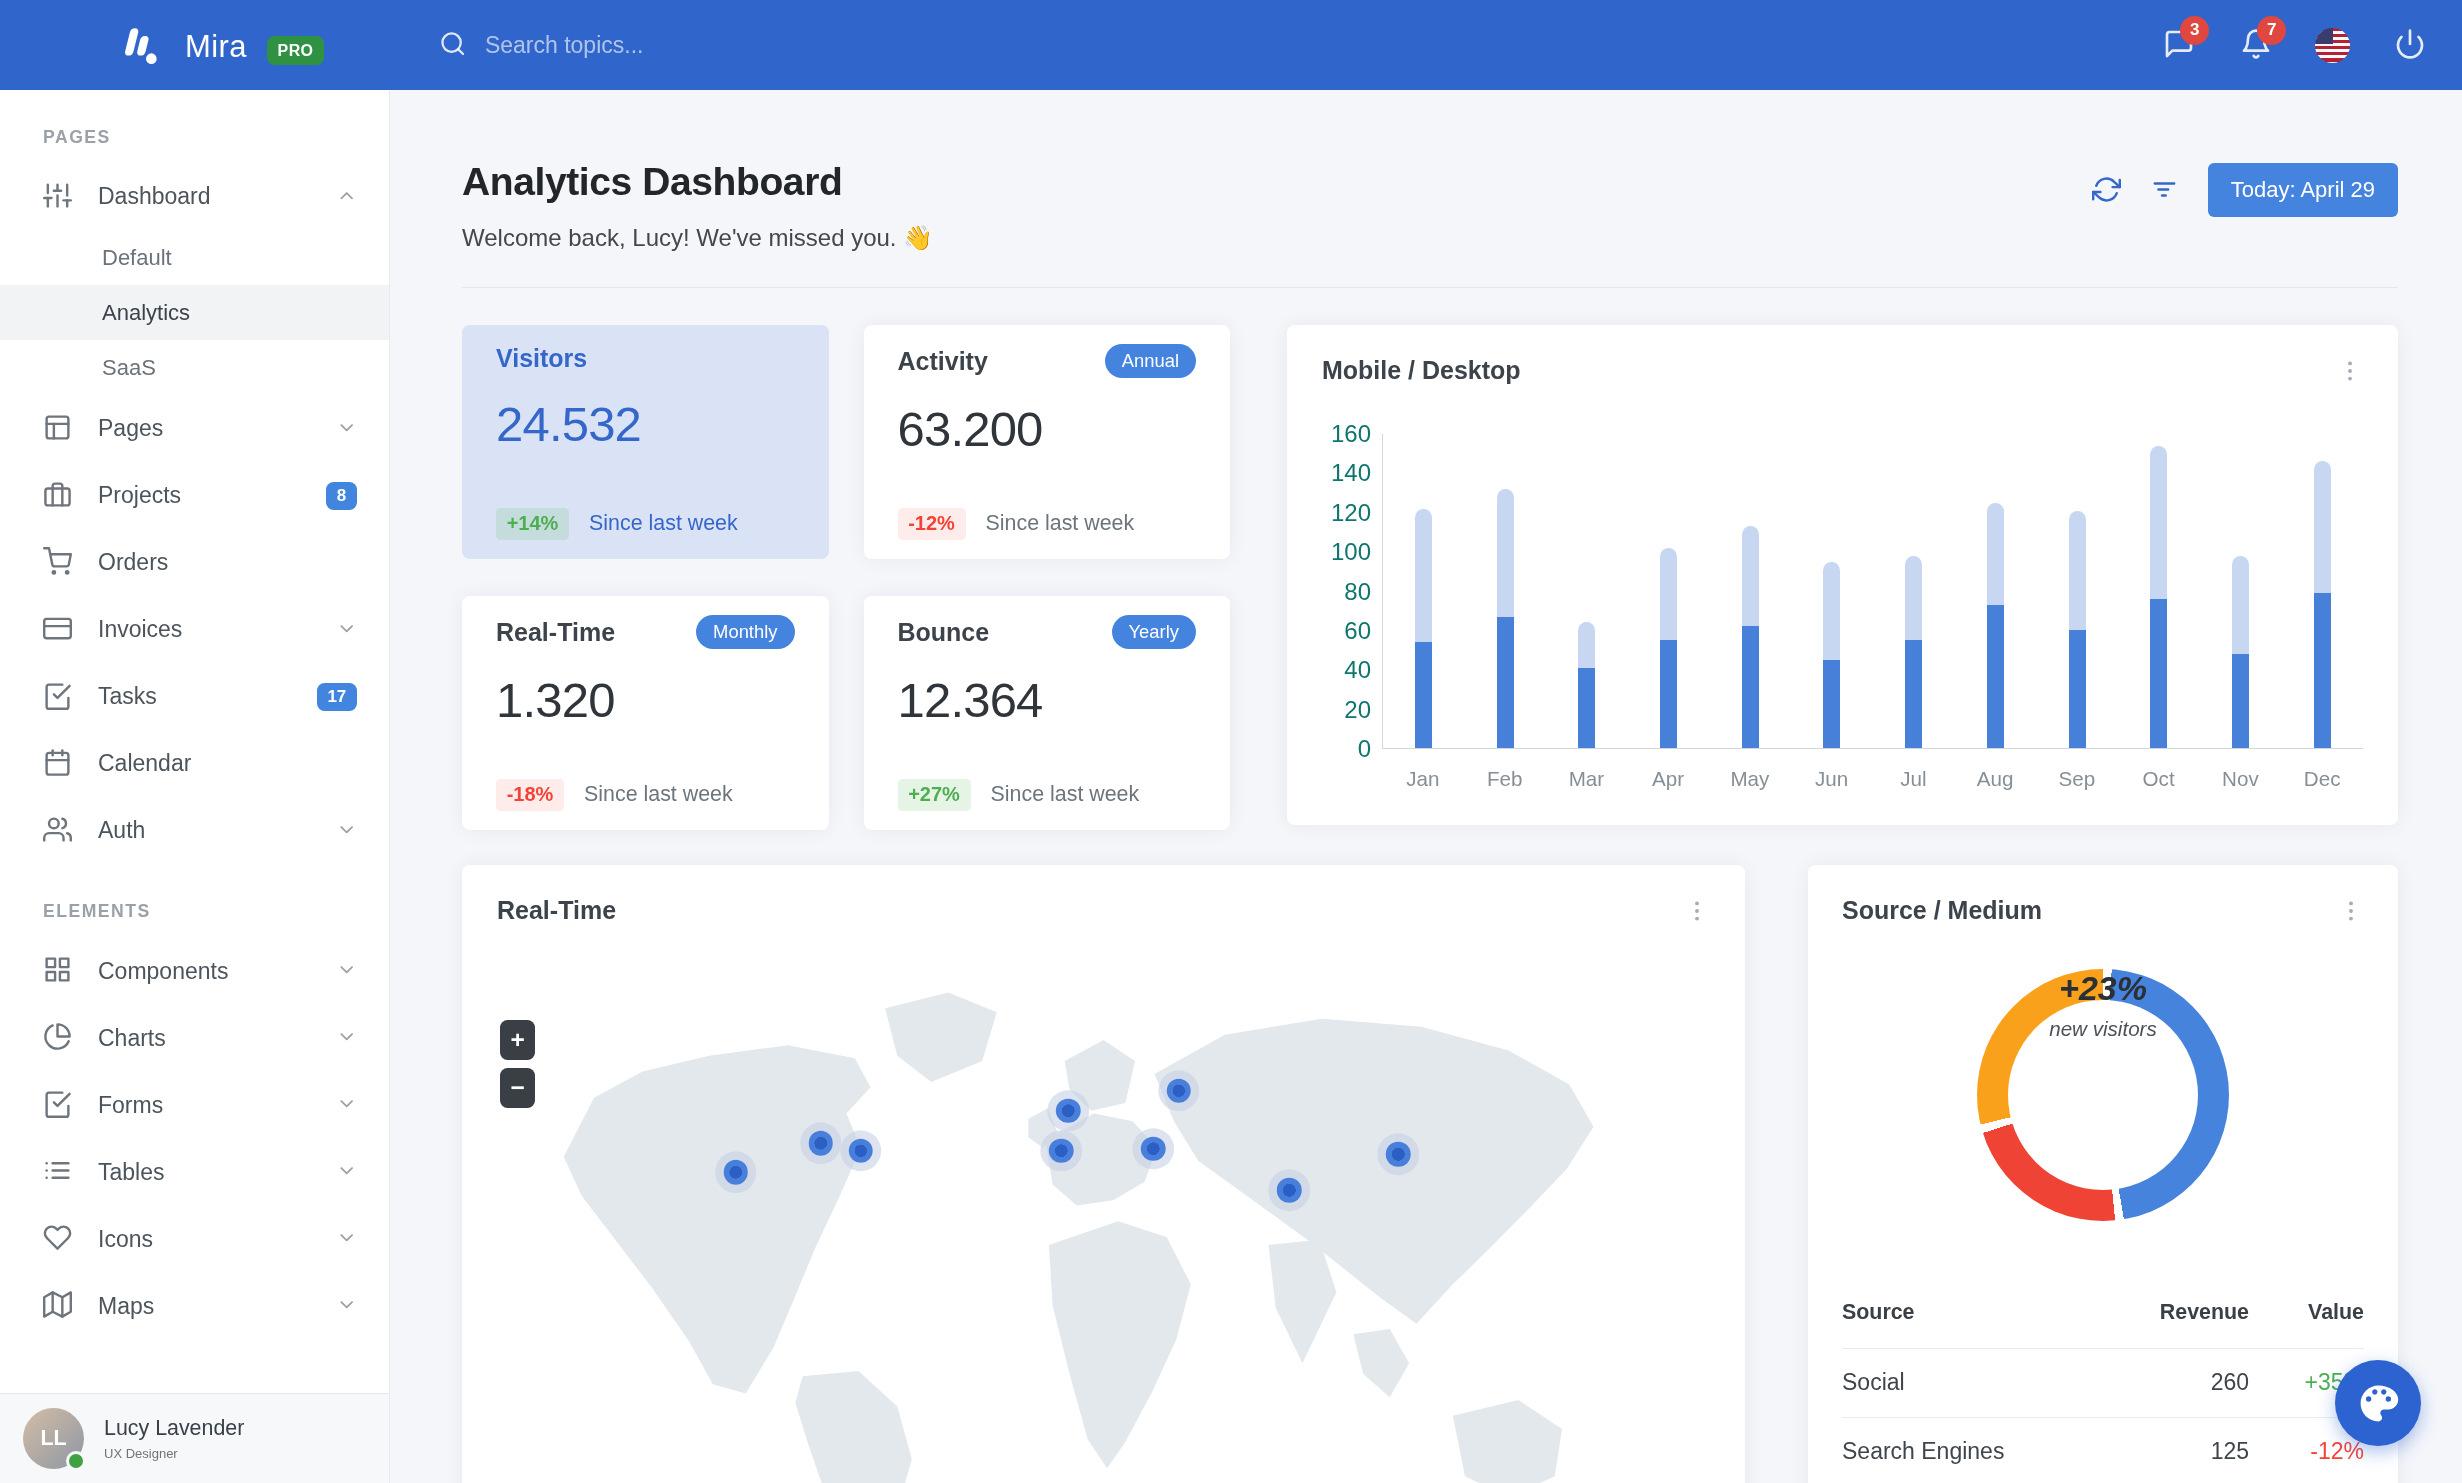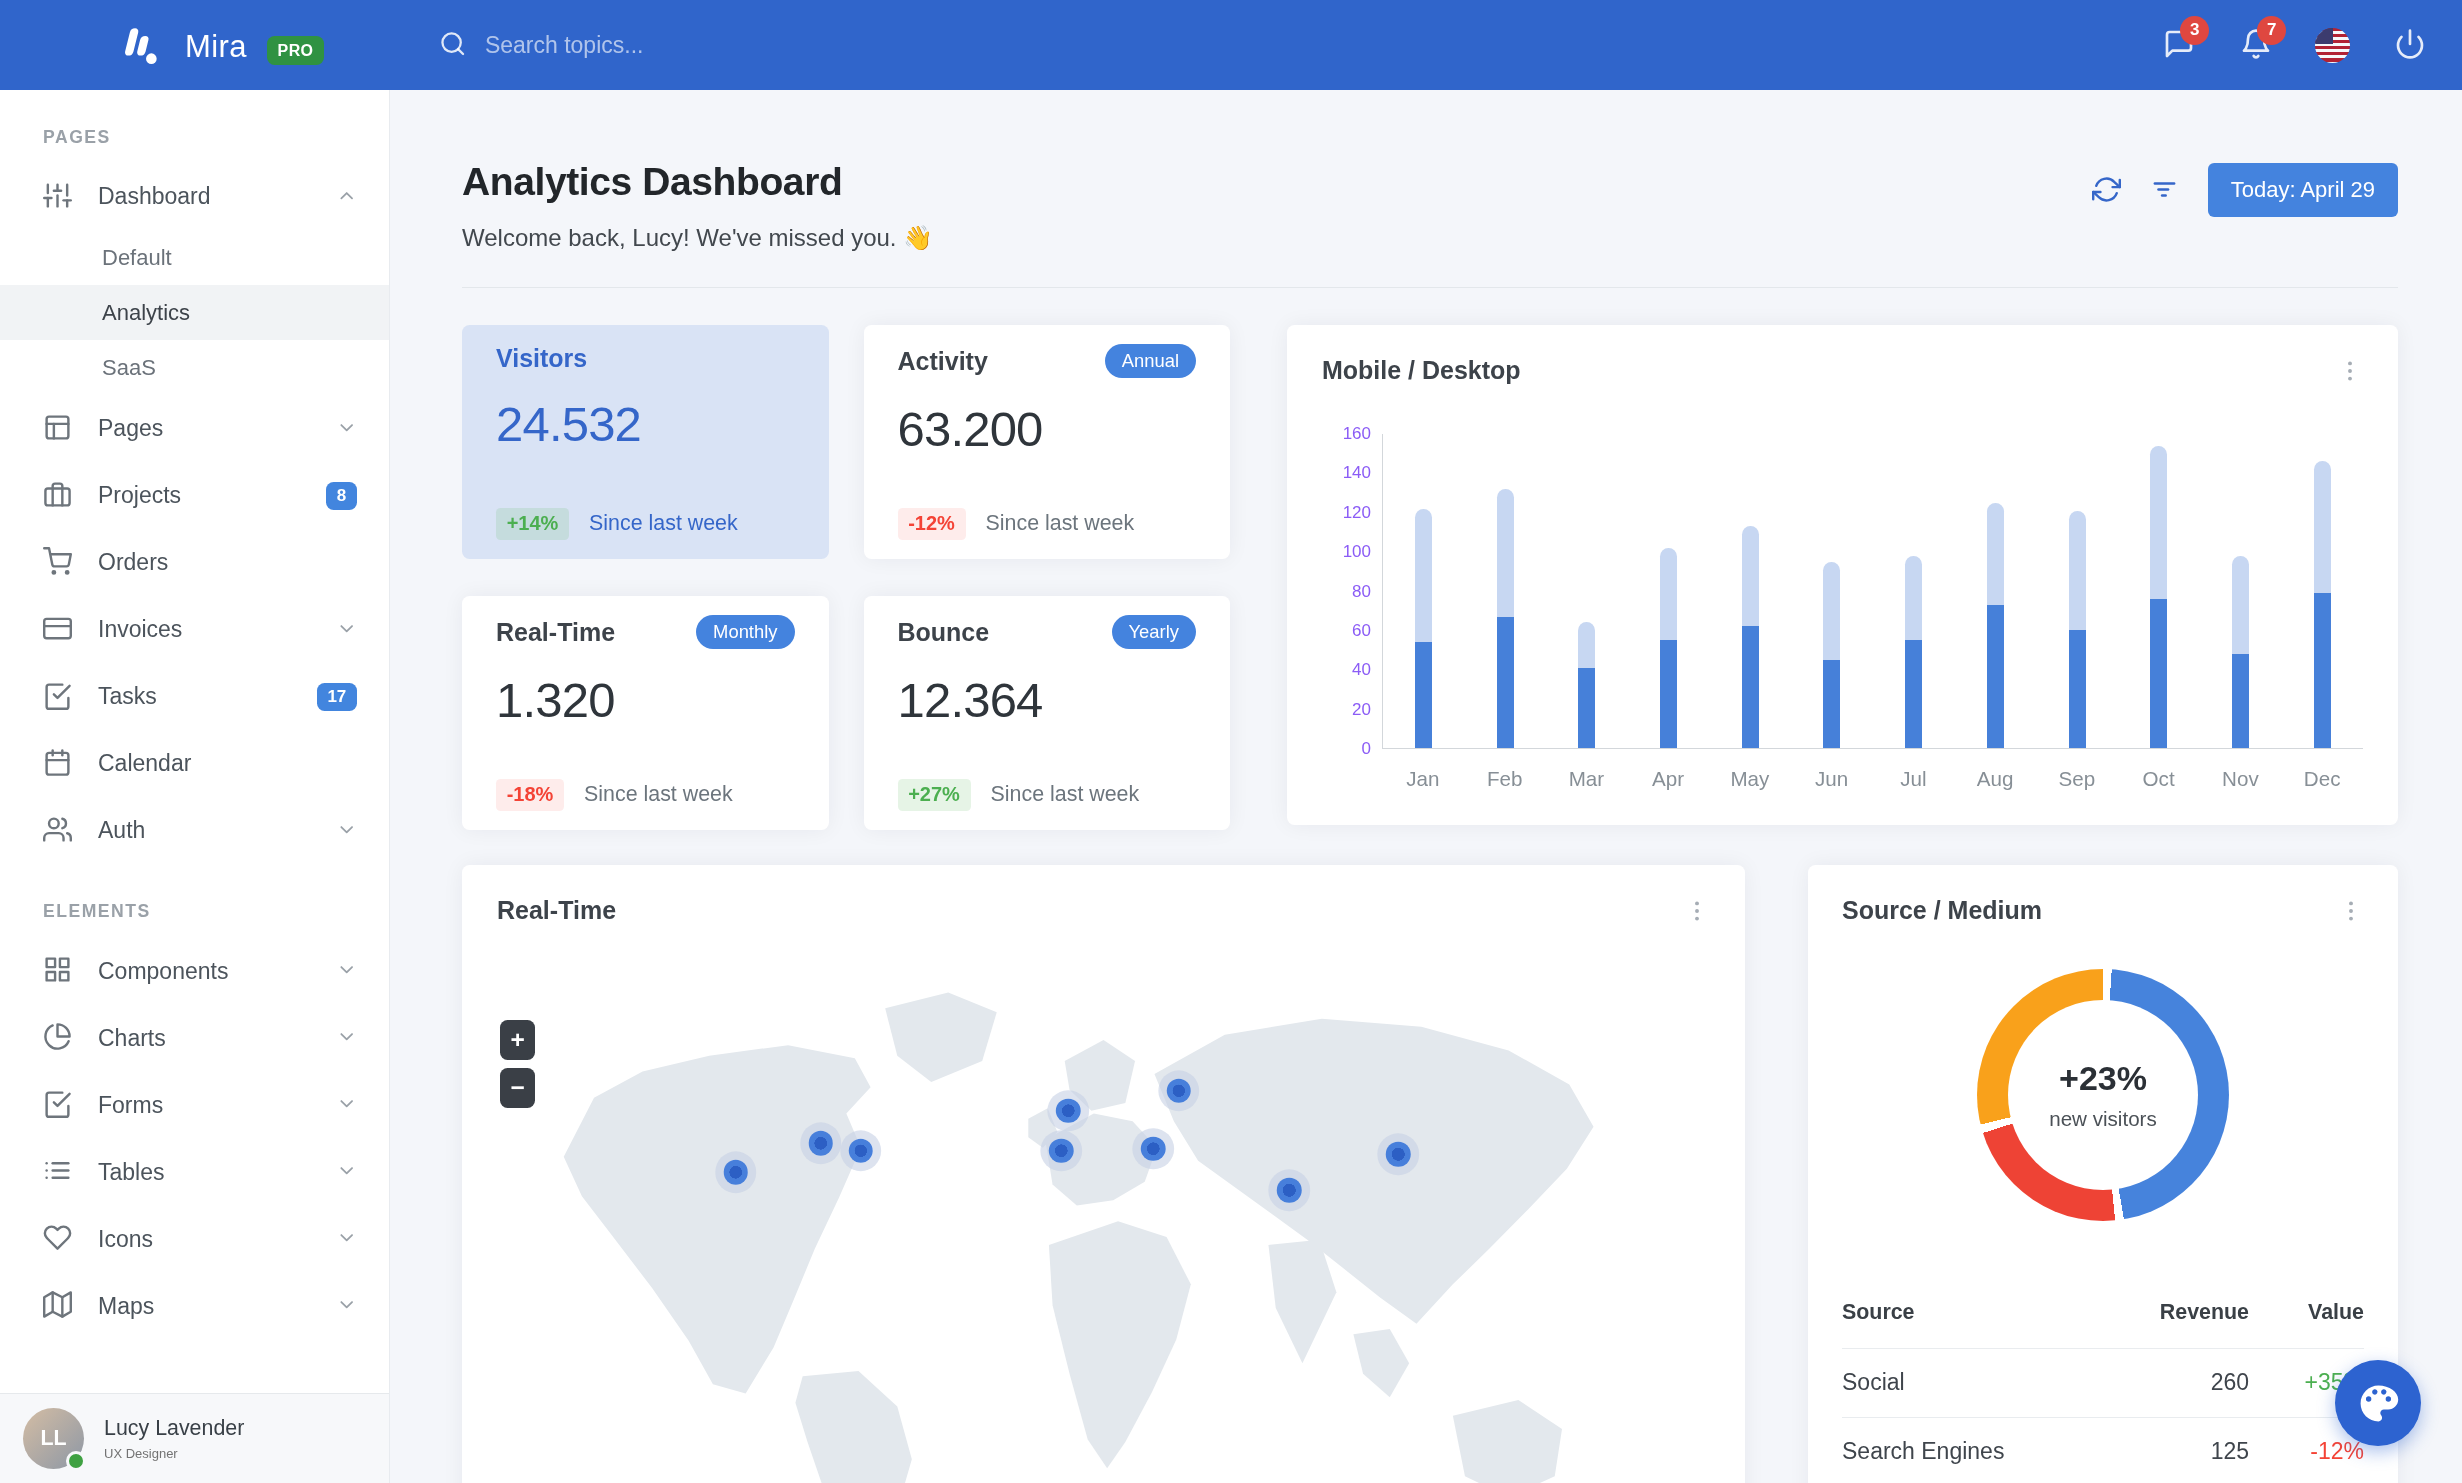--- a/index.html
+++ b/index.html
@@ -65,42 +65,42 @@
   .chip.negative { color:#f44336; background:rgba(244,67,54,.10); }
   .stat-caption { font-size:21.4px; color:#6c757d; }
   .stat-card.highlight { background:#d9e3f5; box-shadow:none; }
   .stat-card.highlight .card-title, .stat-card.highlight .stat-value, .stat-card.highlight .stat-caption { color:#3566c9; }
 
   .chart-card { height:500px; padding:31px 35px; }
   .kebab { background:none; border:none; cursor:pointer; display:flex; }
   .kebab svg { width:26px; height:26px; fill:#a6adb5; }
   .chart-wrap { margin-top:49px; display:flex; }
   .y-axis { width:49px; position:relative; height:315px; flex-shrink:0; }
-  .y-axis span { position:absolute; right:0; transform:translateY(50%); font-size:17px; color:#8b5cf6; }
+  .y-axis span { position:absolute; right:0; transform:translateY(50%); font-size:24px; color:#0f766e; }
   .plot { flex:1; margin-left:10.7px; height:315px; border-left:1.5px solid #d3d7db; border-bottom:1.5px solid #d3d7db; display:flex; }
   .bar-slot { flex:1; display:flex; flex-direction:column; align-items:center; justify-content:flex-end; }
   .seg { width:17px; }
   .seg.top { background:#c7d7f2; border-radius:8.4px 8.4px 0 0; }
   .seg.bottom { background:#4680d9; }
   .x-axis { margin-left:60px; display:flex; margin-top:18.4px; }
   .x-axis span { flex:1; text-align:center; font-size:20.6px; color:#878f96; }
 
   .row2 { margin-top:35px; display:grid; grid-template-columns:1fr 590px; gap:63px; align-items:start; }
   .map-card { height:772px; padding:31px 35px 0; }
   .map-area { margin-top:15.3px; position:relative; height:644px; }
   .map-area > svg { position:absolute; inset:0; width:100%; height:100%; }
   .zoom-btns { position:absolute; left:3.1px; top:80px; display:flex; flex-direction:column; gap:7.6px; z-index:3; }
   .zoom-btn { width:35px; height:40px; background:#3a3f46; color:#fff; border:none; border-radius:7.6px; font-size:24.5px; font-weight:700; cursor:pointer; line-height:1; }
   .marker { position:absolute; width:24.5px; height:24.5px; border-radius:50%; transform:translate(-50%,-50%); background:radial-gradient(circle,#2c5fc4 0 36%,#477fdb 37% 100%); box-shadow:0 0 0 8.4px rgba(198,209,229,.6); }
 
   .source-card { height:772px; padding:31px 34px; display:flex; flex-direction:column; }
   .donut-wrap { margin-top:44px; display:flex; justify-content:center; }
   .donut { width:252px; height:252px; border-radius:50%; position:relative; }
   .donut-hole { position:absolute; left:50%; top:50%; width:190px; height:190px; border-radius:50%; background:#fff; transform:translate(-50%,-50%); }
-  .donut-center { position:absolute; inset:0; display:flex; flex-direction:column; align-items:center; justify-content:center; z-index:2; }
+  .donut-center { position:absolute; inset:0; display:flex; flex-direction:column; align-items:center; z-index:2;font-style:italic; }
   .donut-value { font-size:34px; font-weight:700; color:#2b3036; }
   .donut-label { font-size:20.6px; color:#4b5157; margin-top:9.2px; }
   .src-table { margin-top:58px; }
   .src-row { display:flex; align-items:center; padding:20.6px 0; font-size:23px; color:#3f454c; }
   .src-row + .src-row { border-top:1.5px solid #e9ecef; }
   .src-row.header { font-size:21.4px; font-weight:700; color:#3a4046; border:none; padding-bottom:23px; }
   .col-src { flex:1; }
   .col-rev { width:145px; text-align:right; }
   .col-val { width:115px; text-align:right; }
   .val-positive { color:#4caf50; }

